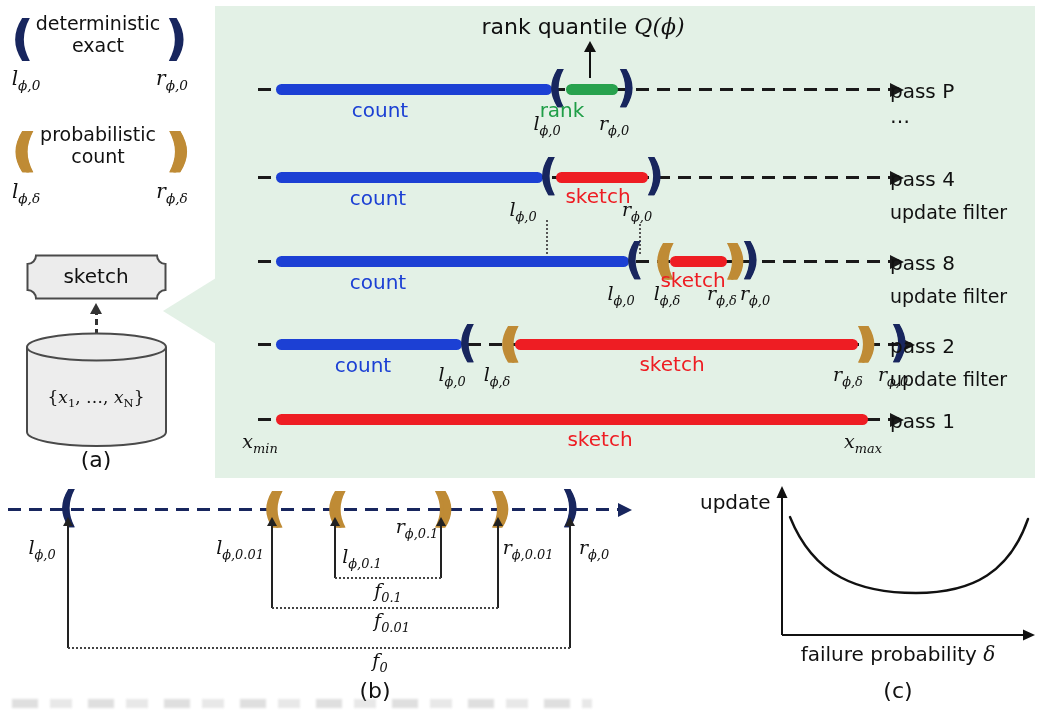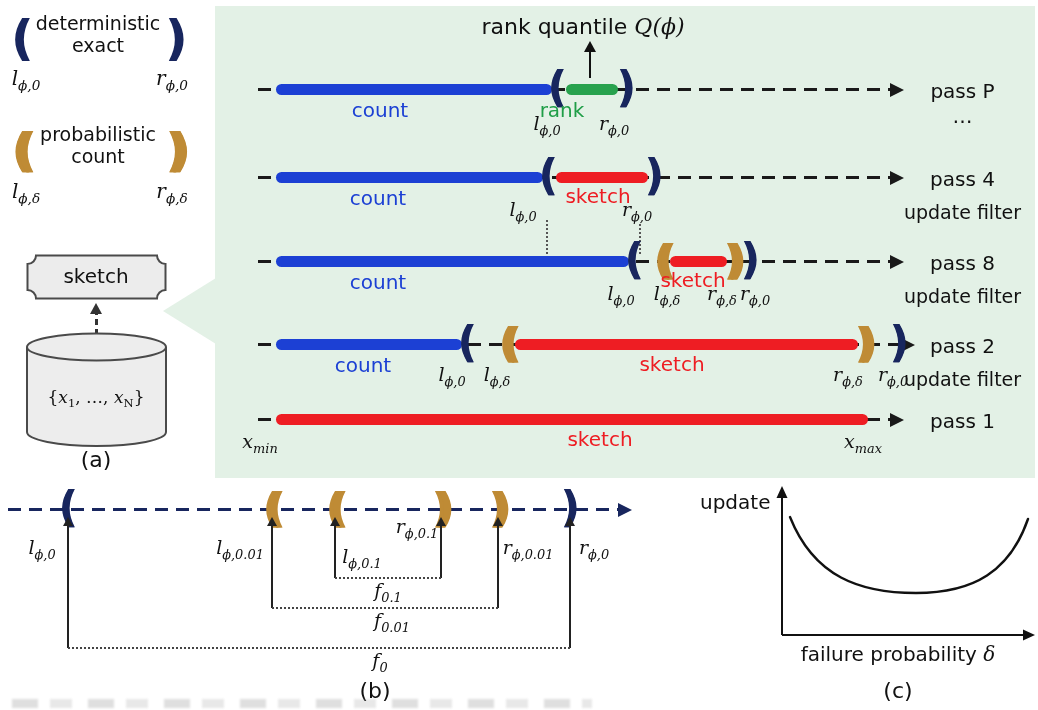--- a/index.html
+++ b/index.html
@@ -36,21 +36,21 @@
   .brk .g2{position:absolute;left:4px;top:0}
   .ml{position:absolute;transform:translateX(-50%);font-family:"DejaVu Serif",serif;font-style:italic;
       font-size:19px;line-height:1.1;white-space:nowrap}
   .ml sub{font-size:0.68em}
   .t{position:absolute;font-size:20px;line-height:1.15;white-space:nowrap}
   .t.ctr{transform:translateX(-50%)}
   .t.blue{color:var(--blue)}
   .t.red{color:var(--red)}
   .t.green{color:#1f9e47}
   .t.wrap{white-space:normal;text-align:center}
-  .rlabel{position:absolute;left:890px;width:145px;text-align:center;font-size:20px;white-space:nowrap}
+  .rlabel{position:absolute;left:890px;width:145px;text-align:left;font-size:20px;white-space:nowrap}
   .cap{position:absolute;transform:translateX(-50%);font-size:22px}
   .serif-i{font-family:"DejaVu Serif",serif;font-style:italic}
   svg{position:absolute;overflow:visible}
   .artifact{position:absolute;background:repeating-linear-gradient(90deg,rgba(150,150,150,.55) 0 26px,transparent 26px 38px,rgba(150,150,150,.4) 38px 60px,transparent 60px 76px);filter:blur(1.3px);opacity:.55}
 </style>
 </head>
 <body>
 
 <div class="abs" style="left:215px;top:6px;width:820px;height:472px;background:var(--mint)"></div>
 <div class="abs" style="left:163px;top:278px;width:0;height:0;border-top:33px solid transparent;border-bottom:33px solid transparent;border-right:53px solid var(--mint)"></div>

